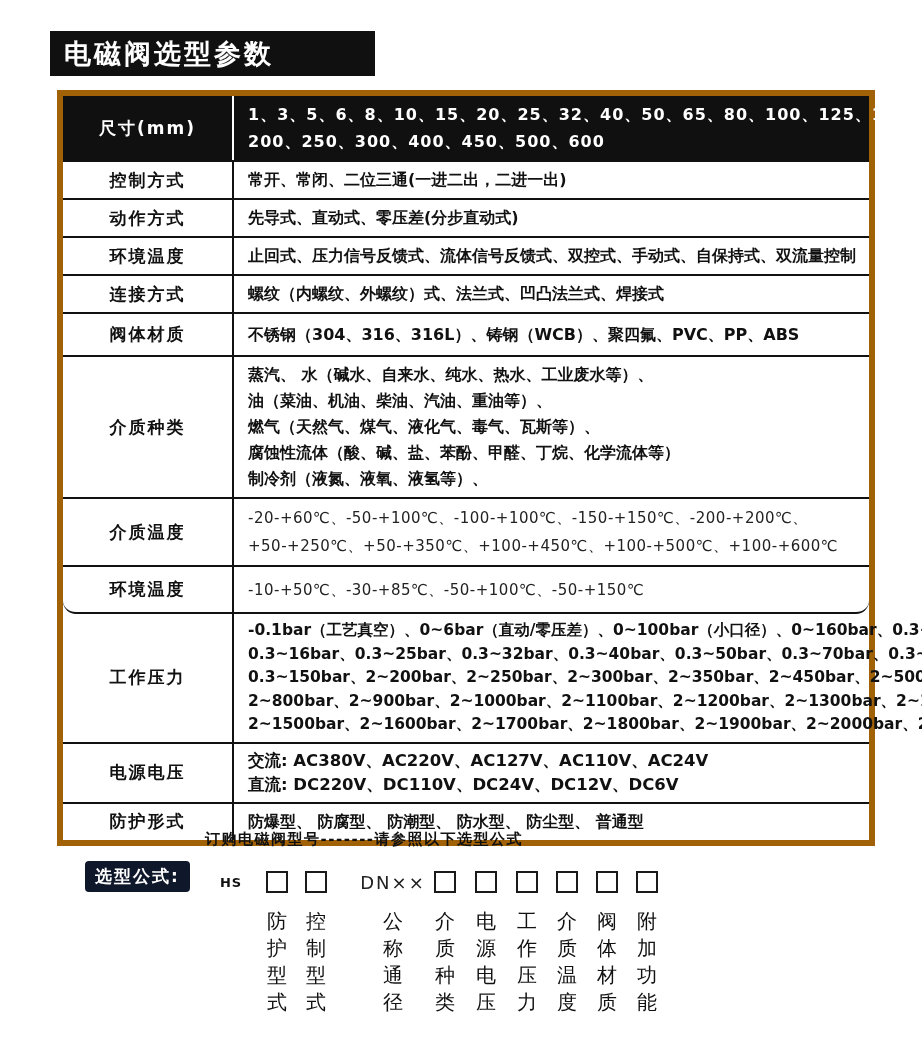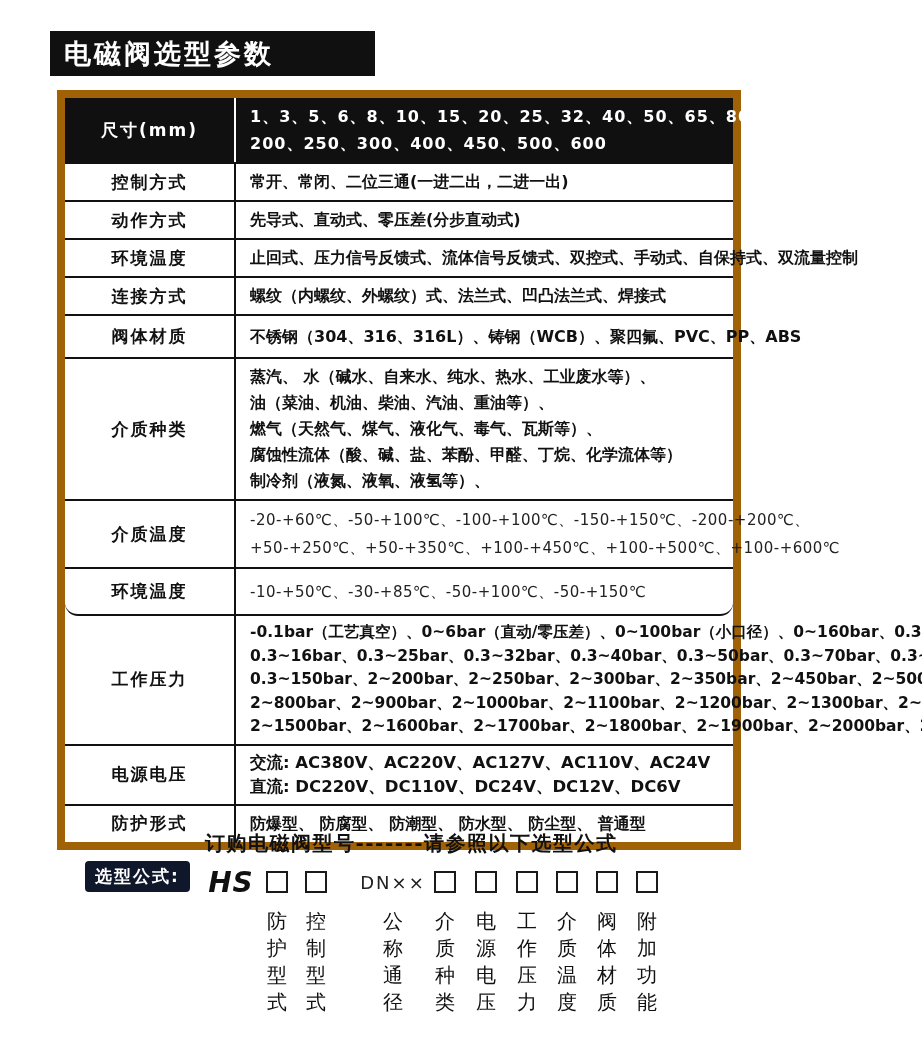--- a/index.html
+++ b/index.html
@@ -11,22 +11,22 @@
   }
   
   .title-bar{
     position:absolute;left:50px;top:31px;width:325px;height:45px;
     background:#101010;color:#fff;display:flex;align-items:center;
     box-sizing:border-box;padding-left:14px;
     font-size:27px;font-weight:bold;letter-spacing:3px;
   }
   
   .spec-table{
-    position:absolute;left:57px;top:90px;width:684px;
-    border:8px solid #a16207;box-sizing:border-box;background:#fff;
+    position:absolute;left:57px;top:90px;width:818px;
+    border:6px solid #a16207;box-sizing:border-box;background:#fff;
   }
   .row{display:flex;border-bottom:2px solid #111;box-sizing:border-box;}
   .row:last-child{border-bottom:none;}
   .row-label{
     flex:0 0 171px;width:171px;border-right:2px solid #111;box-sizing:border-box;
     display:flex;align-items:center;justify-content:center;
     font-weight:bold;font-size:17px;letter-spacing:2px;
   }
   .row-value{
     flex:1;display:flex;flex-direction:column;justify-content:center;
@@ -37,34 +37,34 @@
   .row:nth-child(1) .row-label{border-right-color:#fff;}
   .row:nth-child(1) .row-value{line-height:27px;letter-spacing:1px;}
   .row:nth-child(8) .row-value,
   .row:nth-child(9) .row-value{font-weight:normal;font-size:15px;letter-spacing:.5px;line-height:28px;color:#222;}
   .row:nth-child(10) .row-value{font-size:15.5px;line-height:23.5px;}
   .row:nth-child(11) .row-value{line-height:24px;font-size:16.5px;}
   .value-line{white-space:nowrap;}
   
   .order-note{
     position:absolute;left:205px;top:830px;
-    font-size:20px;font-weight:bold;letter-spacing:1.5px;text-align:right;
+    font-size:15px;font-weight:bold;letter-spacing:1.5px;text-align:right;
   }
   
   .formula-badge{
     position:absolute;left:85px;top:861px;
     background:#0f172a;color:#fff;border-radius:4px;
     font-size:17px;font-weight:bold;letter-spacing:2px;
     padding:4px 10px;
   }
   .formula-units{position:absolute;left:0;top:866px;width:922px;height:180px;}
   .unit{position:absolute;top:0;width:74px;text-align:center;}
   .slot{height:32px;display:flex;align-items:center;justify-content:center;}
   .fbox{width:22px;height:22px;border:2px solid #1a1a1a;background:#fff;box-sizing:border-box;}
-  .hs-text{font-size:28px;font-weight:bold;letter-spacing:1px;font-style:italic;}
+  .hs-text{font-size:13px;font-weight:bold;letter-spacing:1px;}
   .dn-text{font-size:18px;font-weight:normal;letter-spacing:2px;color:#222;white-space:nowrap;}
   .vlabel{margin-top:10px;font-size:20px;line-height:27px;color:#111;}
   .vlabel span{display:block;}
 </style>
 </head>
 <body>
 
 <div class="page">
 
   <div class="title-bar">电磁阀选型参数</div>

